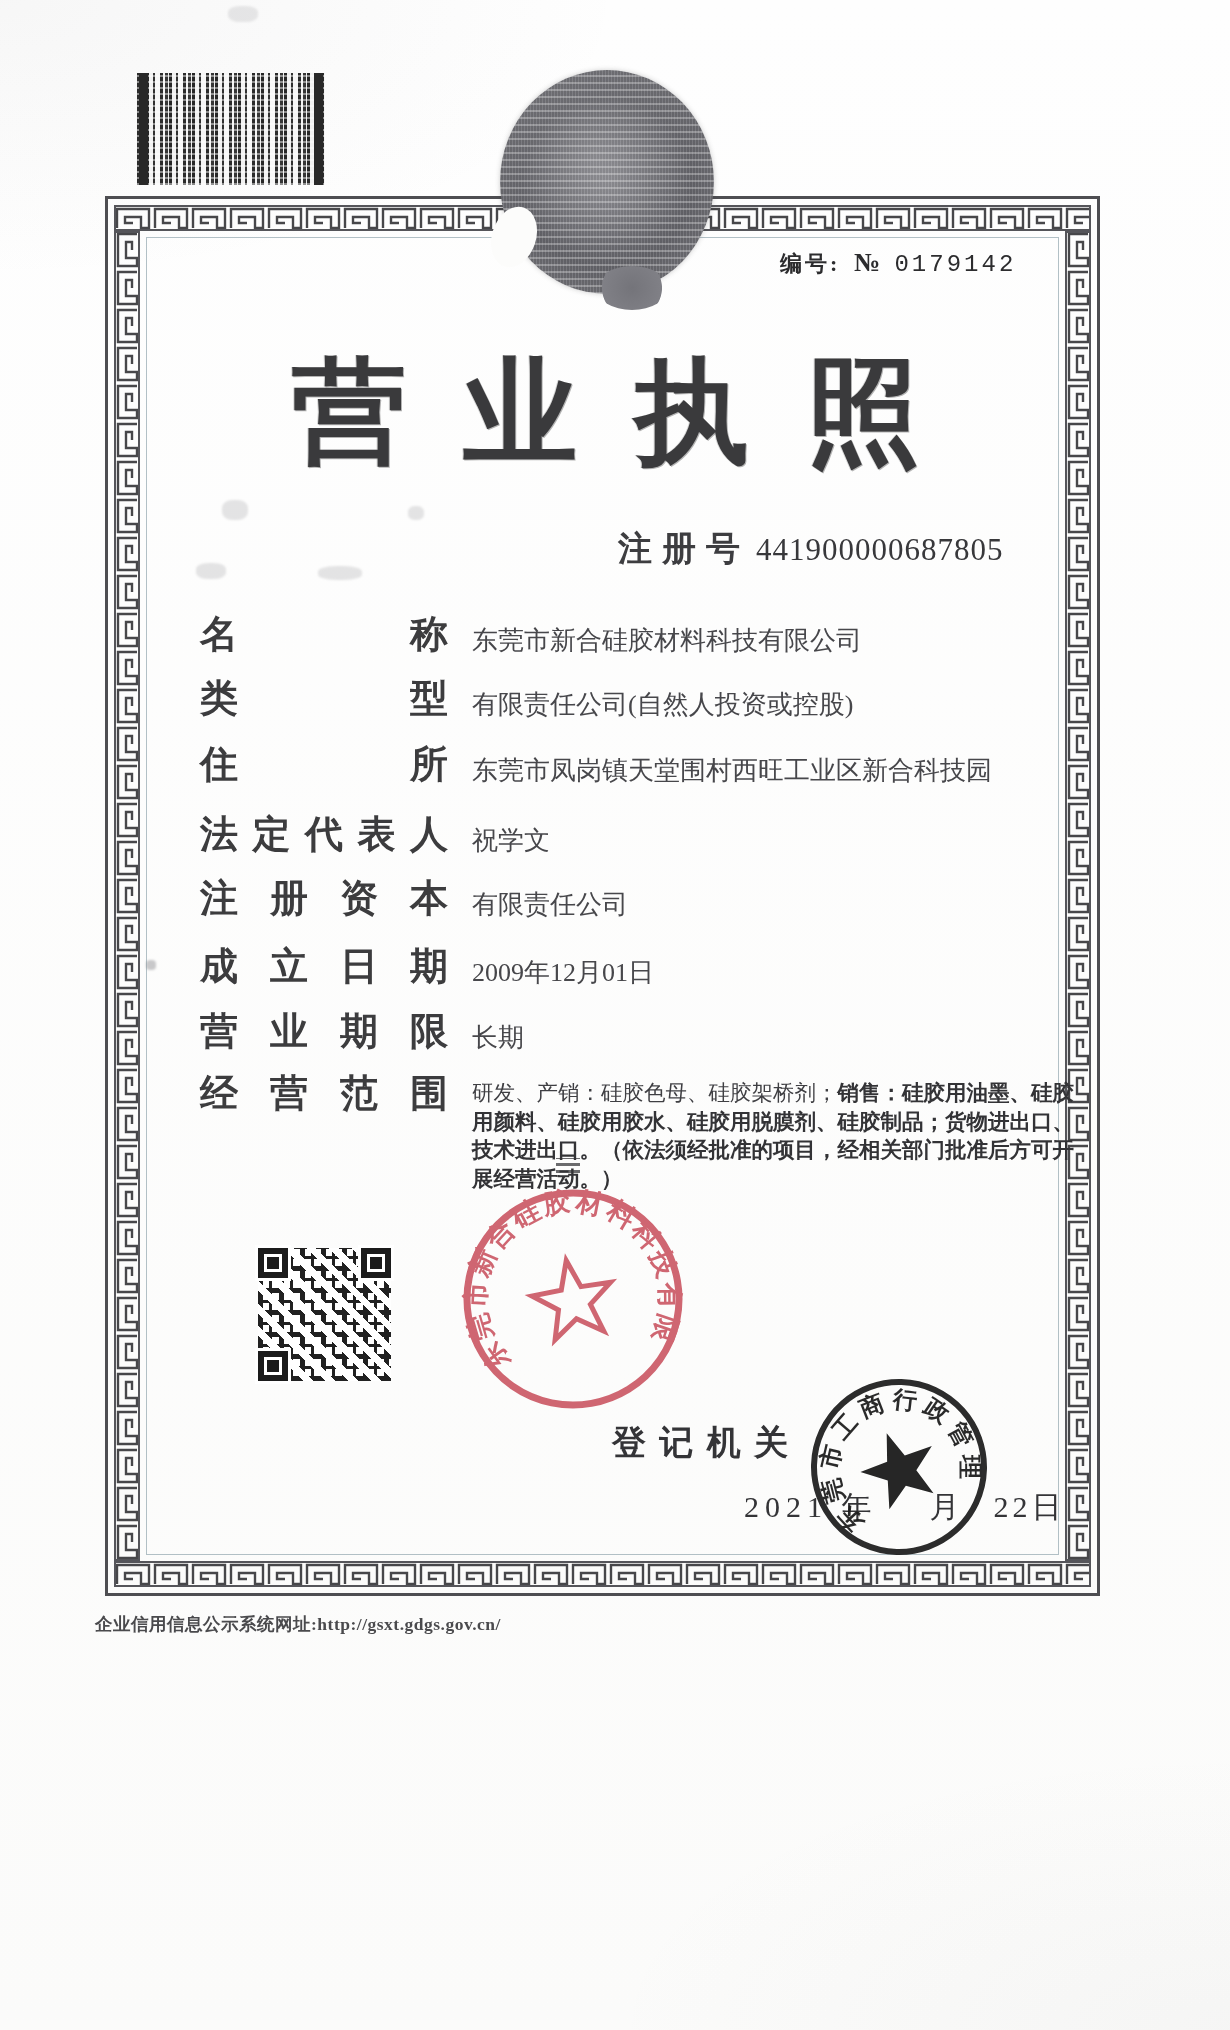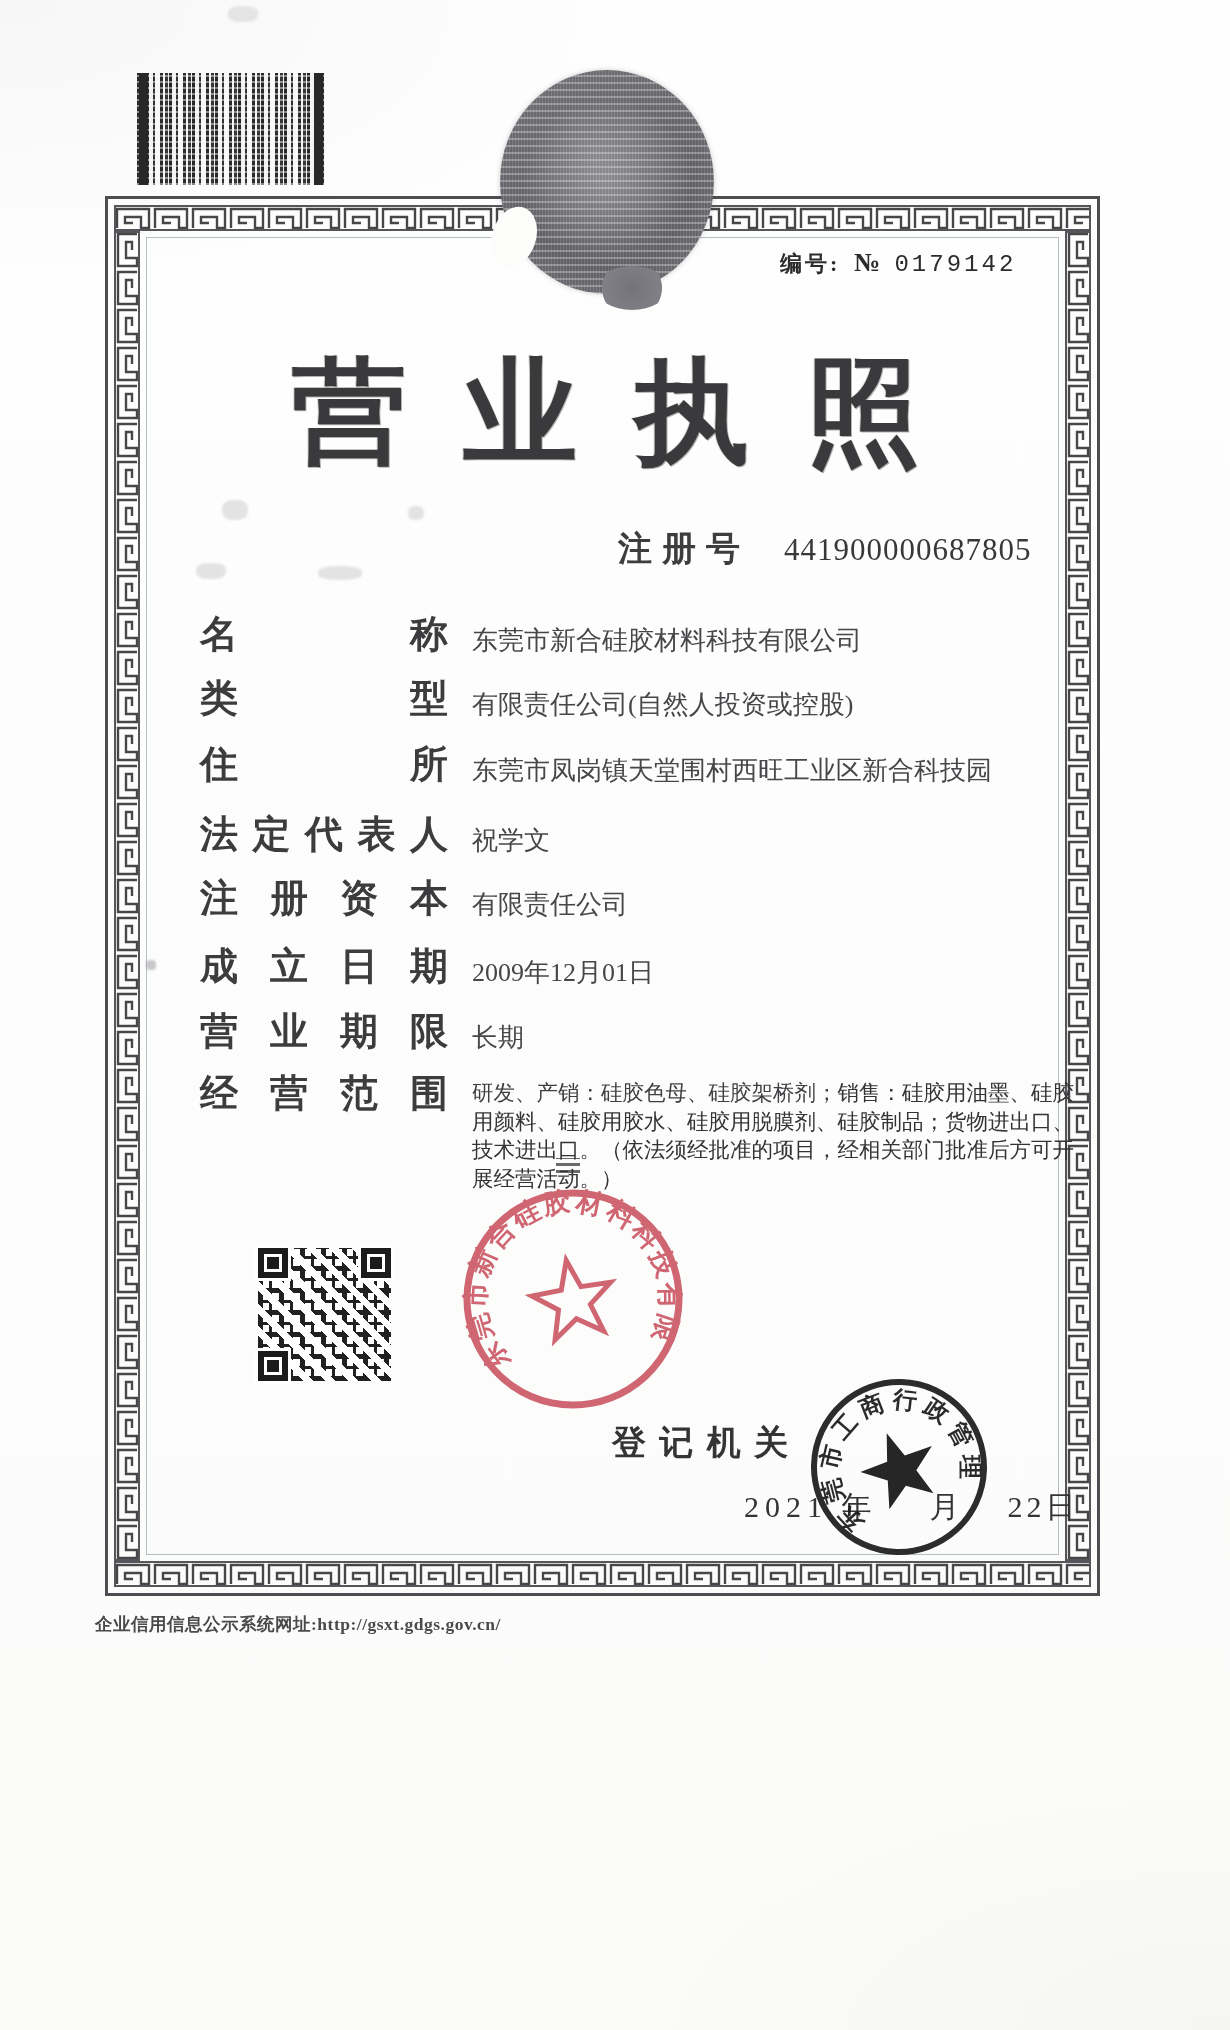--- a/index.html
+++ b/index.html
@@ -44,45 +44,45 @@
   .serial .s-no{font-size:26px;font-weight:800;}
   .serial .s-num{font-size:24px;font-family:"Liberation Mono","DejaVu Sans Mono",monospace;letter-spacing:3px;}
   .title{
     position:absolute;left:292px;top:338px;width:628px;height:150px;z-index:3;
     display:flex;justify-content:space-between;align-items:center;
     font-size:114px;font-weight:900;color:#3a3a3c;
     text-shadow:1px 1px 0 rgba(40,40,40,.35), -1px 0 0 rgba(90,90,90,.25);
   }
   .reg-row{position:absolute;left:618px;top:526px;display:flex;align-items:baseline;z-index:3;}
   .reg-label{display:flex;justify-content:space-between;width:122px;font-size:34px;font-weight:600;color:#3d3d40;}
-  .reg-value{margin-left:44px;font-size:31px;color:#38383b;letter-spacing:1px;}
+  .reg-value{margin-left:16px;font-size:31px;color:#38383b;letter-spacing:1px;}
   .frow{position:absolute;left:200px;z-index:3;}
   .flabel{display:flex;justify-content:space-between;width:248px;font-size:38px;font-weight:600;color:#3c3c3e;line-height:1.1;}
   .fvalue{position:absolute;left:272px;top:9px;width:600px;font-size:26px;color:#47474b;white-space:nowrap;}
   .scope-text{position:absolute;left:272px;top:6px;width:616px;font-size:21.5px;line-height:28.5px;color:#3f3f43;white-space:normal;}
-  .scope-text b{font-weight:400;color:#333336;}
+  .scope-text b{font-weight:700;color:#333336;}
   
   .qr{position:absolute;left:258px;top:1248px;width:133px;height:133px;z-index:3;background-color:#fff;
     background-image:
       repeating-linear-gradient(45deg, #fff 0 7px, transparent 7px 16px),
       repeating-linear-gradient(90deg,#212121 0 5px,transparent 5px 11px,#212121 11px 14px,transparent 14px 21px),
       repeating-linear-gradient(0deg,#212121 0 5px,transparent 5px 12px,#212121 12px 15px,transparent 15px 22px);
   }
   .qr .finder{position:absolute;width:30px;height:30px;border:6px solid #1b1b1b;background:#fff;box-sizing:border-box;box-shadow:0 0 0 3px #fff;}
   .qr .finder::before{content:"";position:absolute;left:3px;top:3px;width:12px;height:12px;background:#1b1b1b;}
   .qr .f-tl{left:0;top:0;} .qr .f-tr{right:0;top:0;} .qr .f-bl{left:0;bottom:0;}
   
   .company-seal{position:absolute;left:458px;top:1184px;width:230px;height:230px;z-index:5;transform:rotate(-10deg);opacity:.88;}
   .registry-seal{position:absolute;left:804px;top:1372px;width:190px;height:190px;z-index:6;transform:rotate(-20deg);opacity:.93;}
   .issuer-row{position:absolute;left:612px;top:1420px;z-index:4;}
   .issuer-label{display:flex;justify-content:space-between;width:176px;font-size:34px;font-weight:600;color:#343437;}
   .date-line{position:absolute;left:744px;top:1487px;z-index:4;font-size:30px;color:#343437;display:flex;}
   .date-line .dy{letter-spacing:6px;}
   .date-line .dm{margin-left:52px;}
-  .date-line .dd{margin-left:48px;letter-spacing:4px;}
+  .date-line .dd{margin-left:34px;letter-spacing:4px;}
   
   .footer-left{position:absolute;left:95px;top:1612px;font-size:17.5px;color:#4a4a4d;letter-spacing:.5px;z-index:3;font-weight:bold;}
   .footer-right{position:absolute;left:700px;top:1608px;font-size:19.5px;color:#3e3e41;letter-spacing:.5px;z-index:3;}
   
   .artifact{position:absolute;background:#8a8a8e;opacity:.22;border-radius:40%;filter:blur(1px);z-index:2;}
   .artifact.dark{opacity:.75;filter:none;border-radius:0;
     background:repeating-linear-gradient(0deg,#3a3a3d 0 3px,transparent 3px 7px);}
 </style>
 </head>
 <body>

